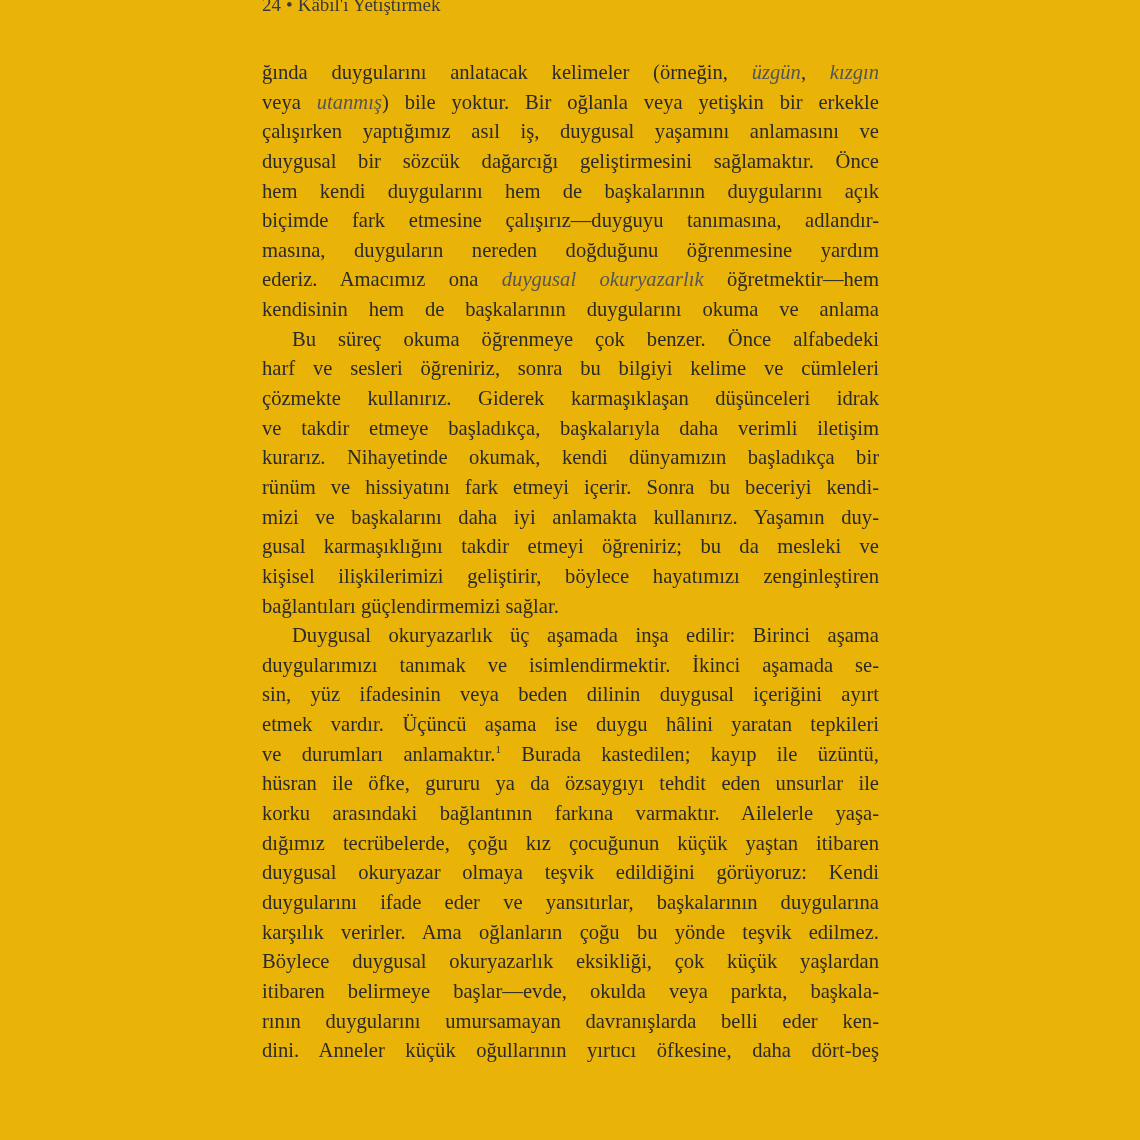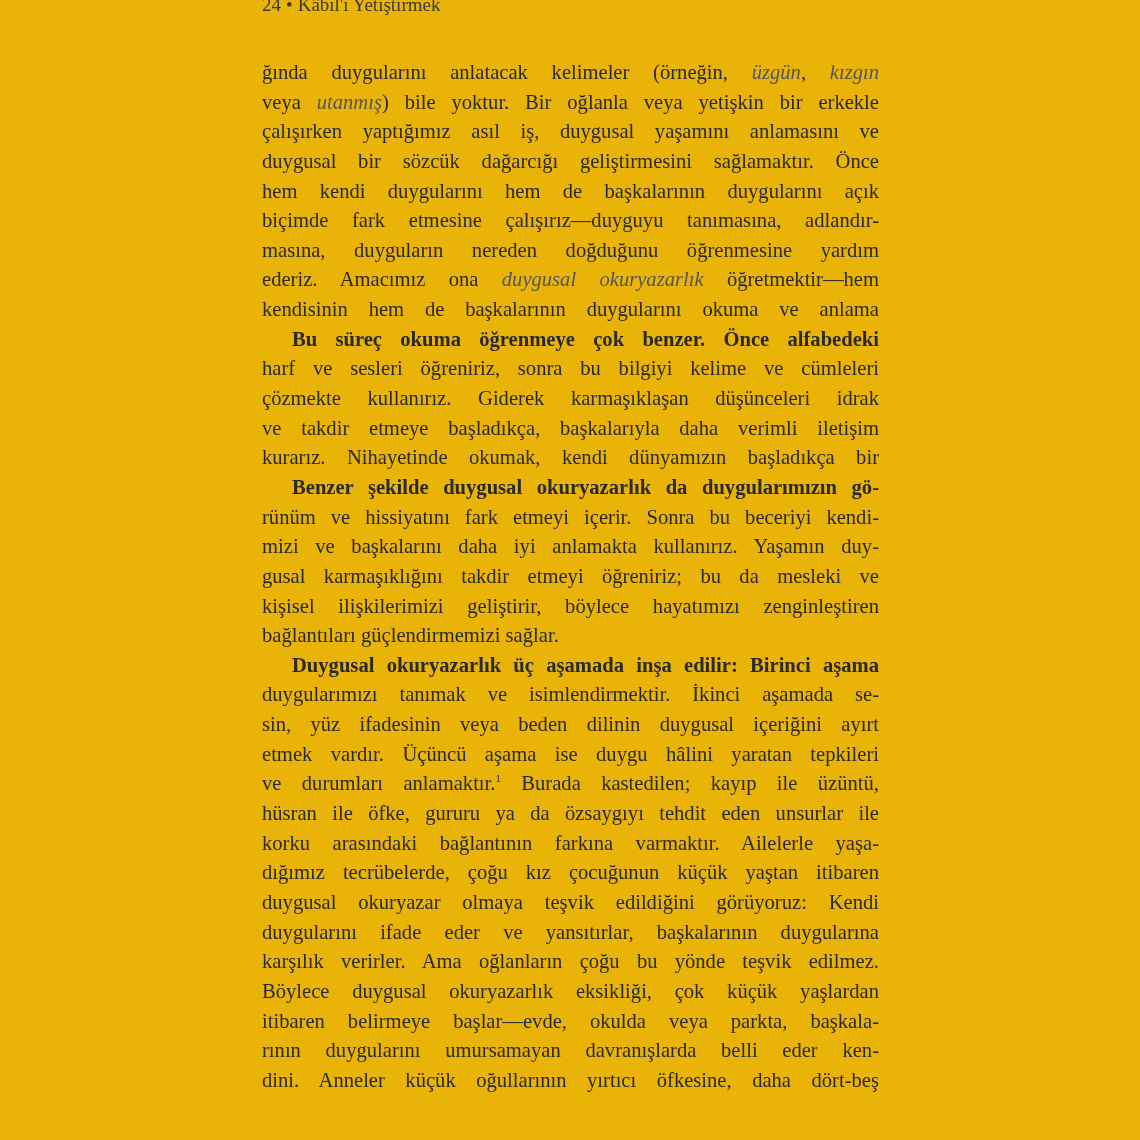--- a/index.html
+++ b/index.html
@@ -16,21 +16,21 @@
   .running-head .bullet { padding: 0 5px; }
   .body {
     position: absolute; left: 262px; top: 58px; width: 617px;
   }
   .line {
     height: 29.65px; line-height: 29.65px;
     font-size: 20.6px; white-space: nowrap;
     text-align: justify; text-align-last: justify;
   }
   .line.last { text-align-last: left; }
-  .line.indent { padding-left: 30px; font-weight: bold; }
+  .line.indent { padding-left: 30px; }
   .line i { font-style: italic; color: #555; }
   sup { font-size: 11px; line-height: 0; }
 </style>
 </head>
 <body>
 
 <div class="page">
   <div class="running-head">
     <span>24</span><span class="bullet">•</span><span>Kâbil'i Yetiştirmek</span>
   </div>
@@ -42,21 +42,20 @@
       <div class="line"><span>hem kendi duygularını hem de başkalarının duygularını açık</span></div>
       <div class="line"><span>biçimde fark etmesine çalışırız—duyguyu tanımasına, adlandır-</span></div>
       <div class="line"><span>masına, duyguların nereden doğduğunu öğrenmesine yardım</span></div>
       <div class="line"><span>ederiz. Amacımız ona </span><i>duygusal okuryazarlık</i><span> öğretmektir—hem</span></div>
       <div class="line"><span>kendisinin hem de başkalarının duygularını okuma ve anlama</span></div>
       <div class="line indent"><span>Bu süreç okuma öğrenmeye çok benzer. Önce alfabedeki</span></div>
       <div class="line"><span>harf ve sesleri öğreniriz, sonra bu bilgiyi kelime ve cümleleri</span></div>
       <div class="line"><span>çözmekte kullanırız. Giderek karmaşıklaşan düşünceleri idrak</span></div>
       <div class="line"><span>ve takdir etmeye başladıkça, başkalarıyla daha verimli iletişim</span></div>
       <div class="line"><span>kurarız. Nihayetinde okumak, kendi dünyamızın başladıkça bir</span></div>
-      <div class="line indent"><span>Benzer şekilde duygusal okuryazarlık da duygularımızın gö-</span></div>
       <div class="line"><span>rünüm ve hissiyatını fark etmeyi içerir. Sonra bu beceriyi kendi-</span></div>
       <div class="line"><span>mizi ve başkalarını daha iyi anlamakta kullanırız. Yaşamın duy-</span></div>
       <div class="line"><span>gusal karmaşıklığını takdir etmeyi öğreniriz; bu da mesleki ve</span></div>
       <div class="line"><span>kişisel ilişkilerimizi geliştirir, böylece hayatımızı zenginleştiren</span></div>
       <div class="line last"><span>bağlantıları güçlendirmemizi sağlar.</span></div>
       <div class="line indent"><span>Duygusal okuryazarlık üç aşamada inşa edilir: Birinci aşama</span></div>
       <div class="line"><span>duygularımızı tanımak ve isimlendirmektir. İkinci aşamada se-</span></div>
       <div class="line"><span>sin, yüz ifadesinin veya beden dilinin duygusal içeriğini ayırt</span></div>
       <div class="line"><span>etmek vardır. Üçüncü aşama ise duygu hâlini yaratan tepkileri</span></div>
       <div class="line"><span>ve durumları anlamaktır.</span><sup>1</sup><span> Burada kastedilen; kayıp ile üzüntü,</span></div>

